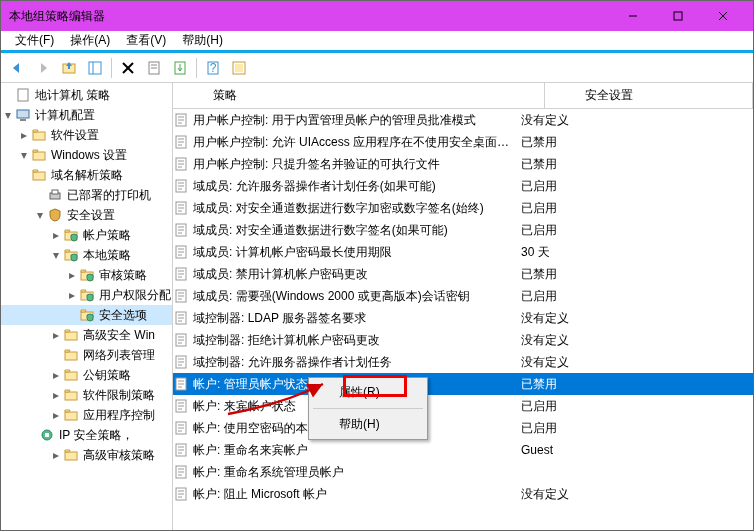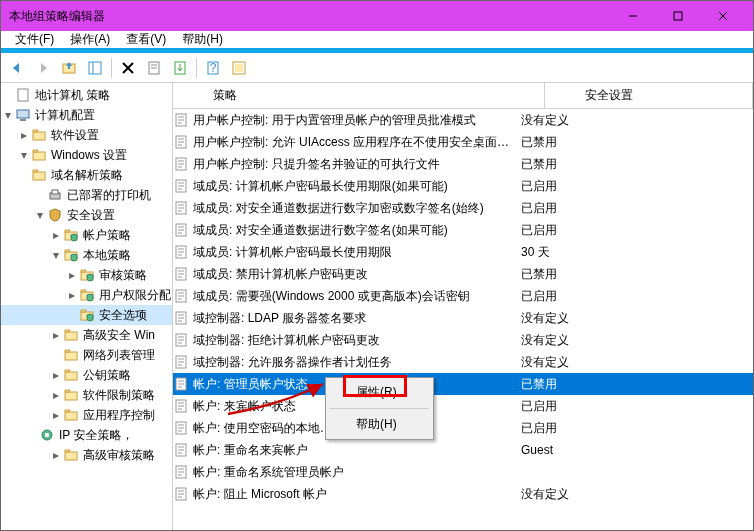--- a/index.html
+++ b/index.html
@@ -1,21 +1,21 @@
 <!DOCTYPE html>
 <html><head>
 <meta charset="utf-8">
 <style>
 * { box-sizing: border-box; margin: 0; padding: 0; font-family: "Microsoft YaHei", "SimSun", sans-serif; font-size: 12px; }
 body { background: #fff; width: 754px; height: 531px; border: 1px solid #666; position: relative; overflow: hidden; }
 .title-bar { height: 30px; display: flex; align-items: center; padding: 0 8px; background: #d946ef; }
 .title-bar .title { flex: 1; }
 .win-btns { display: flex; }
 .win-btns .btn { width: 45px; height: 30px; display: flex; align-items: center; justify-content: center; cursor: pointer; }
-.menu-bar { height: 22px; display: flex; align-items: center; padding: 0 6px; border-bottom: 5px solid #0ea5e9; }
+.menu-bar { height: 22px; display: flex; align-items: center; padding: 0 6px; border-bottom: 3px solid #0ea5e9; }
 .menu-item { padding: 2px 8px; cursor: pointer; }
 .toolbar { height: 30px; display: flex; align-items: center; padding: 0 4px; border-bottom: 1px solid #d0d0d0; gap: 2px; }
 .tool-btn { width: 24px; height: 24px; display: flex; align-items: center; justify-content: center; cursor: pointer; border: 1px solid transparent; }
 .tool-sep { width: 1px; height: 20px; background: #ccc; margin: 0 2px; }
 .content { display: flex; height: calc(100% - 82px); }
 .tree-pane { width: 172px; border-right: 1px solid #d0d0d0; overflow: auto; padding: 2px 0; }
 .list-pane { flex: 1; overflow: auto; position: relative; }
 .list-header { display: flex; background: #fff; border-bottom: 1px solid #d0d0d0; position: sticky; top: 0; }
 .list-header .col { padding: 4px 8px; border-right: 1px solid #d0d0d0; margin-left: 32px; }
 .col-policy { width: 340px; }
@@ -368,21 +368,21 @@
         </div>
         <div class="list-row">
           <span class="icon doc-icon">
             <svg width="16" height="16">
               <rect x="3" y="2" width="10" height="12" fill="#fff" stroke="#999"></rect>
               <line x1="5" y1="5" x2="11" y2="5" stroke="#999"></line>
               <line x1="5" y1="8" x2="11" y2="8" stroke="#999"></line>
               <line x1="5" y1="11" x2="9" y2="11" stroke="#999"></line>
             </svg>
           </span>
-          <span class="policy-text">域成员: 计算机帐户密码最长使用期限(如果可能)</span>
+          <span class="policy-text">域成员: 允许服务器操作者计划任务(如果可能)</span>
           <span class="setting-text">已启用</span>
         </div>
         <div class="list-row">
           <span class="icon doc-icon">
             <svg width="16" height="16">
               <rect x="3" y="2" width="10" height="12" fill="#fff" stroke="#999"></rect>
               <line x1="5" y1="5" x2="11" y2="5" stroke="#999"></line>
               <line x1="5" y1="8" x2="11" y2="8" stroke="#999"></line>
               <line x1="5" y1="11" x2="9" y2="11" stroke="#999"></line>
             </svg>
@@ -540,21 +540,21 @@
               <line x1="5" y1="5" x2="11" y2="5" stroke="#999"></line>
               <line x1="5" y1="8" x2="11" y2="8" stroke="#999"></line>
               <line x1="5" y1="11" x2="9" y2="11" stroke="#999"></line>
             </svg>
           </span>
           <span class="policy-text">帐户: 阻止 Microsoft 帐户</span>
           <span class="setting-text">没有定义</span>
         </div>
       </div>
 
-    <div class="context-menu" style="left:152px; top:294px; width:109px;">
+    <div class="context-menu" style="left:135px; top:294px; width:120px;">
       <div class="ctx-item">属性(R)</div>
       <div class="ctx-sep"></div>
       <div class="ctx-item">帮助(H)</div>
     </div>
 
     <div class="red-box" style="left:170px; top:292px; width:64px; height:22px;"></div>
 
     <svg class="arrow" style="left:50px; top:296px;" width="110" height="40">
       <defs>
           <marker id="ah" markerWidth="8" markerHeight="8" refX="6" refY="3" orient="auto">

